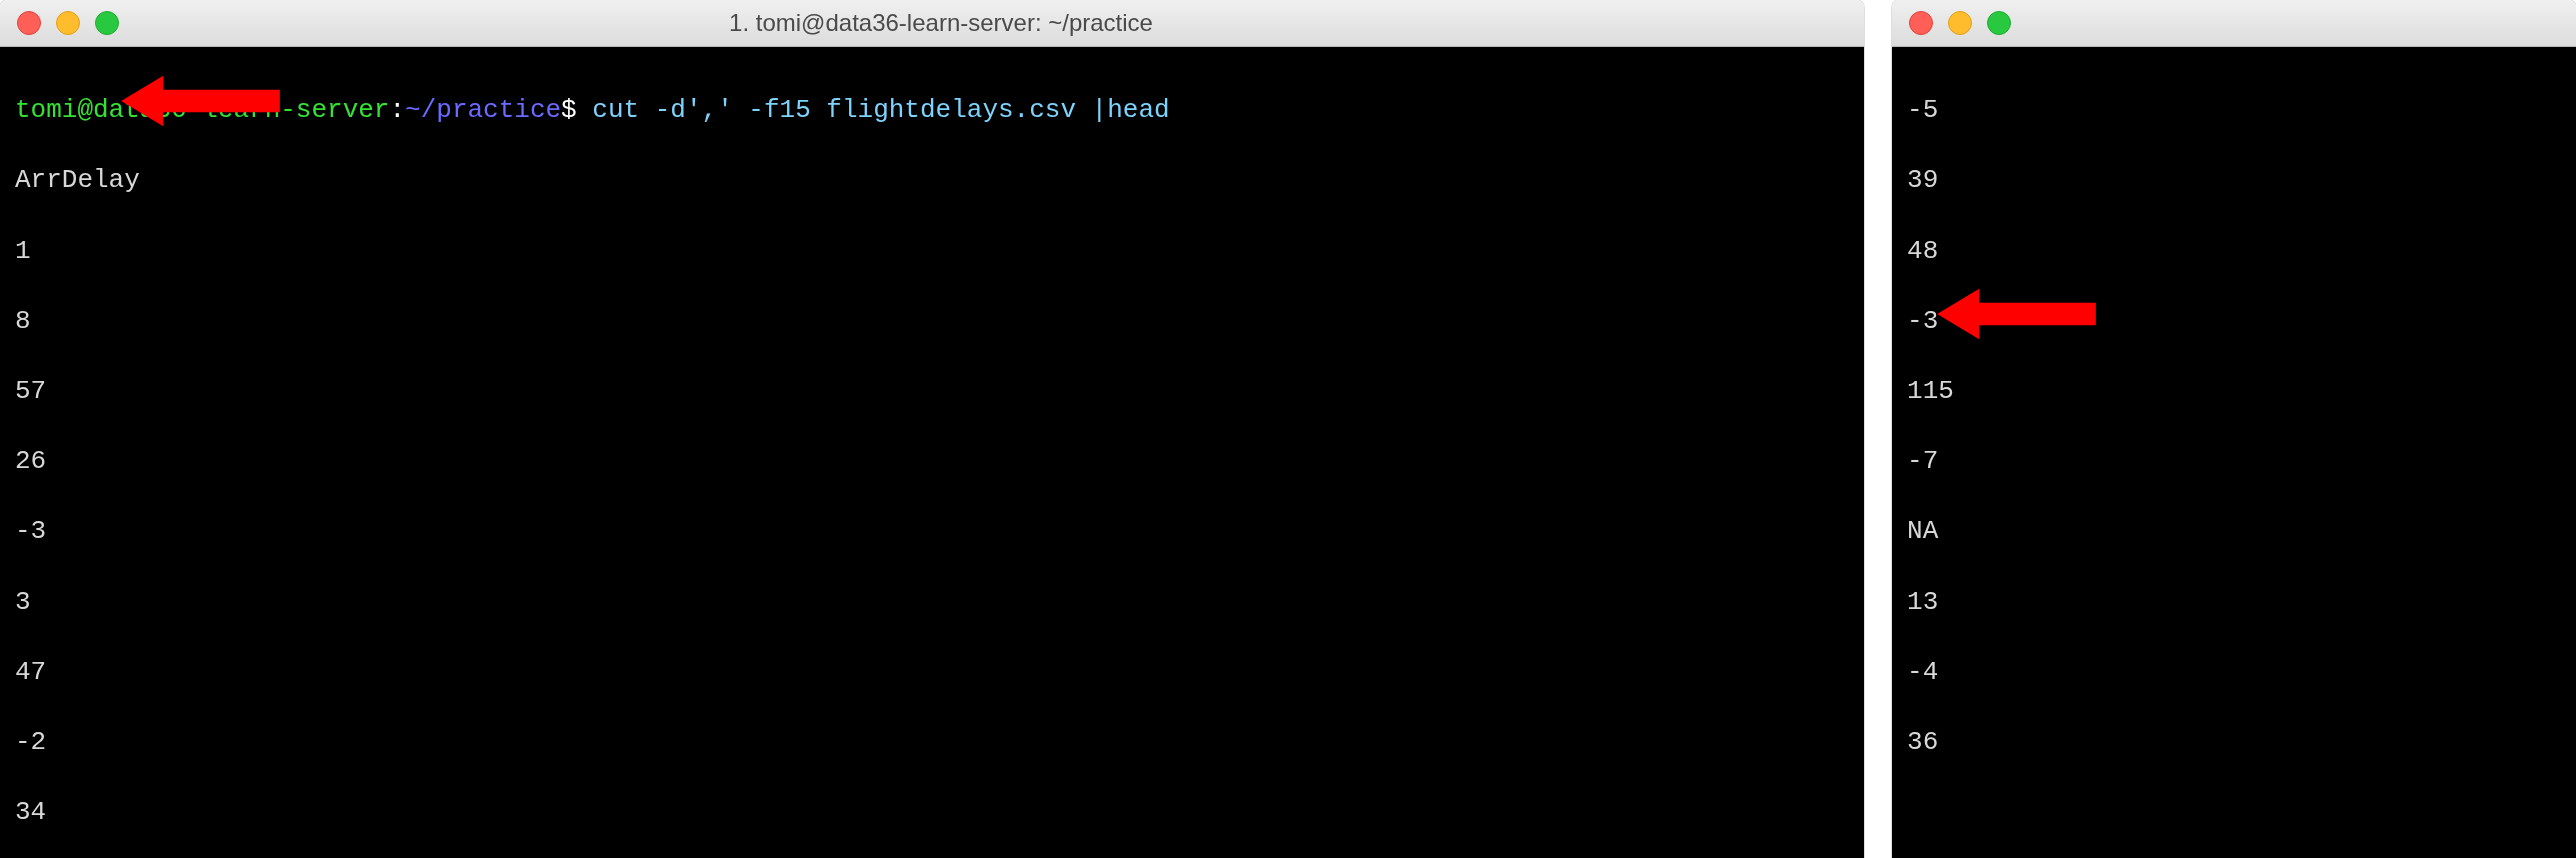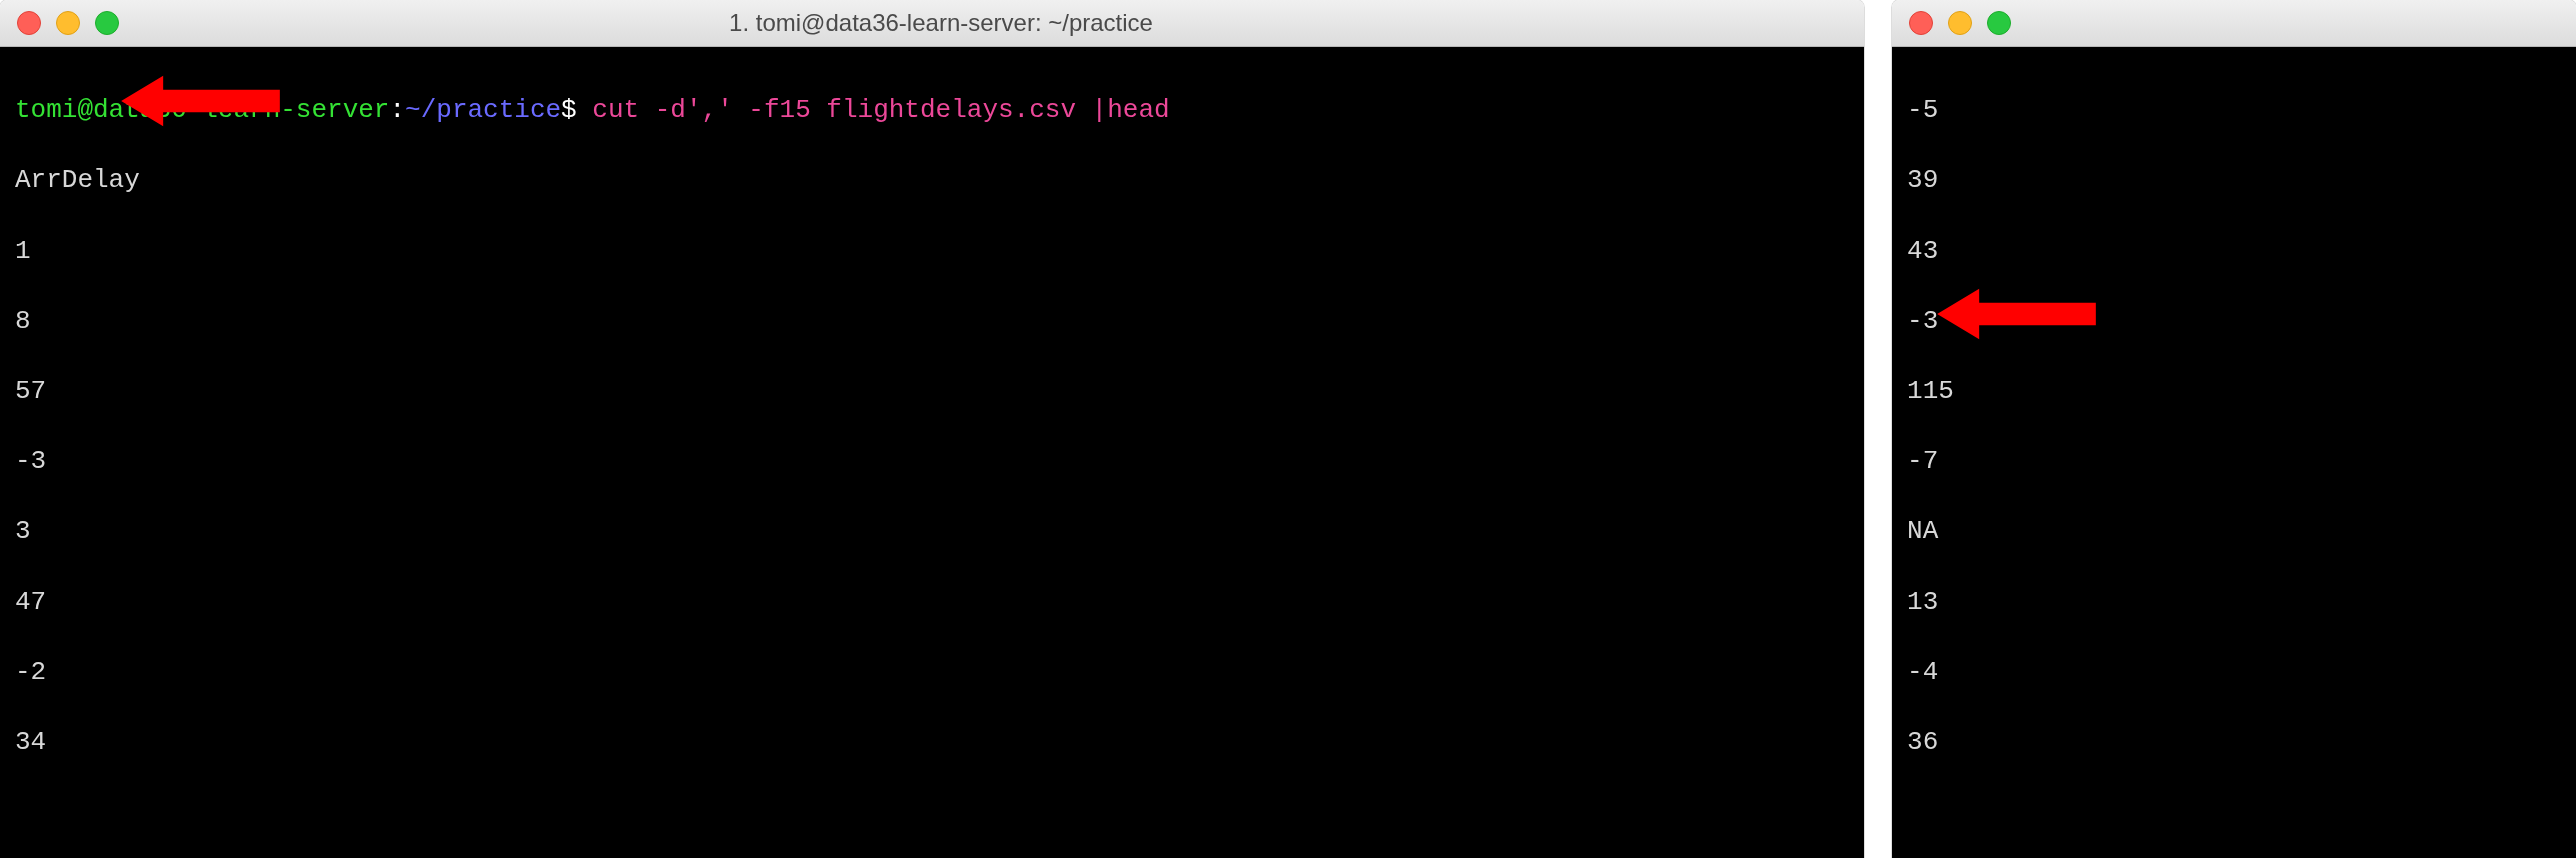--- a/index.html
+++ b/index.html
@@ -64,21 +64,21 @@
       line-height: 1.35;
       padding: 11.2px 15px 15px 15px;
       white-space: pre;
       position: relative;
       overflow: hidden;
     }
     .prompt-user { color: #34e234; }
     .prompt-sep  { color: #ffffff; }
     .prompt-path { color: #6a6aff; margin-top: 32px; }
     .prompt-dollar { color: #ffffff; }
-    .cmd { color: #ec4899; }
+    .cmd { color: #7dd3fc; }
     .line { display: block; }
     .out { color: #d8d8d8; }
     .arrow {
       position: absolute;
       pointer-events: none;
     }
     .arrow-body {
       fill: #ff0000;
     }
   </style>
@@ -93,20 +93,21 @@
       <div class="tl tl-max"></div>
     </div>
     <div class="title-text">1. tomi@data36-learn-server: ~/practice</div>
   </div>
   <div class="term">
 <span class="line"><span class="prompt-user">tomi@data36-learn-server</span><span class="prompt-sep">:</span><span class="prompt-path">~/practice</span><span class="prompt-dollar">$</span><span class="cmd"> cut -d',' -f15 flightdelays.csv |head</span></span>
 <span class="line out">ArrDelay</span>
 <span class="line out">1</span>
 <span class="line out">8</span>
 <span class="line out">57</span>
+<span class="line out">26</span>
 <span class="line out">-3</span>
 <span class="line out">3</span>
 <span class="line out">47</span>
 <span class="line out">-2</span>
 <span class="line out">34</span>
 
 
     <svg class="arrow" style="left:121px; top:26px;" width="159" height="56" viewBox="0 0 170 60">
       <polygon class="arrow-body" points="0,30 45,3 45,18 170,18 170,42 45,42 45,57"></polygon>
     </svg>
@@ -118,21 +119,21 @@
     <div class="traffic-lights">
       <div class="tl tl-close"></div>
       <div class="tl tl-min"></div>
       <div class="tl tl-max"></div>
     </div>
     <div class="title-text"></div>
   </div>
   <div class="term">
 <span class="line out">-5</span>
 <span class="line out">39</span>
-<span class="line out">43</span>
+<span class="line out">48</span>
 <span class="line out">-3</span>
 <span class="line out">115</span>
 <span class="line out">-7</span>
 <span class="line out">NA</span>
 <span class="line out">13</span>
 <span class="line out">-4</span>
 <span class="line out">36</span>
 
 
 

